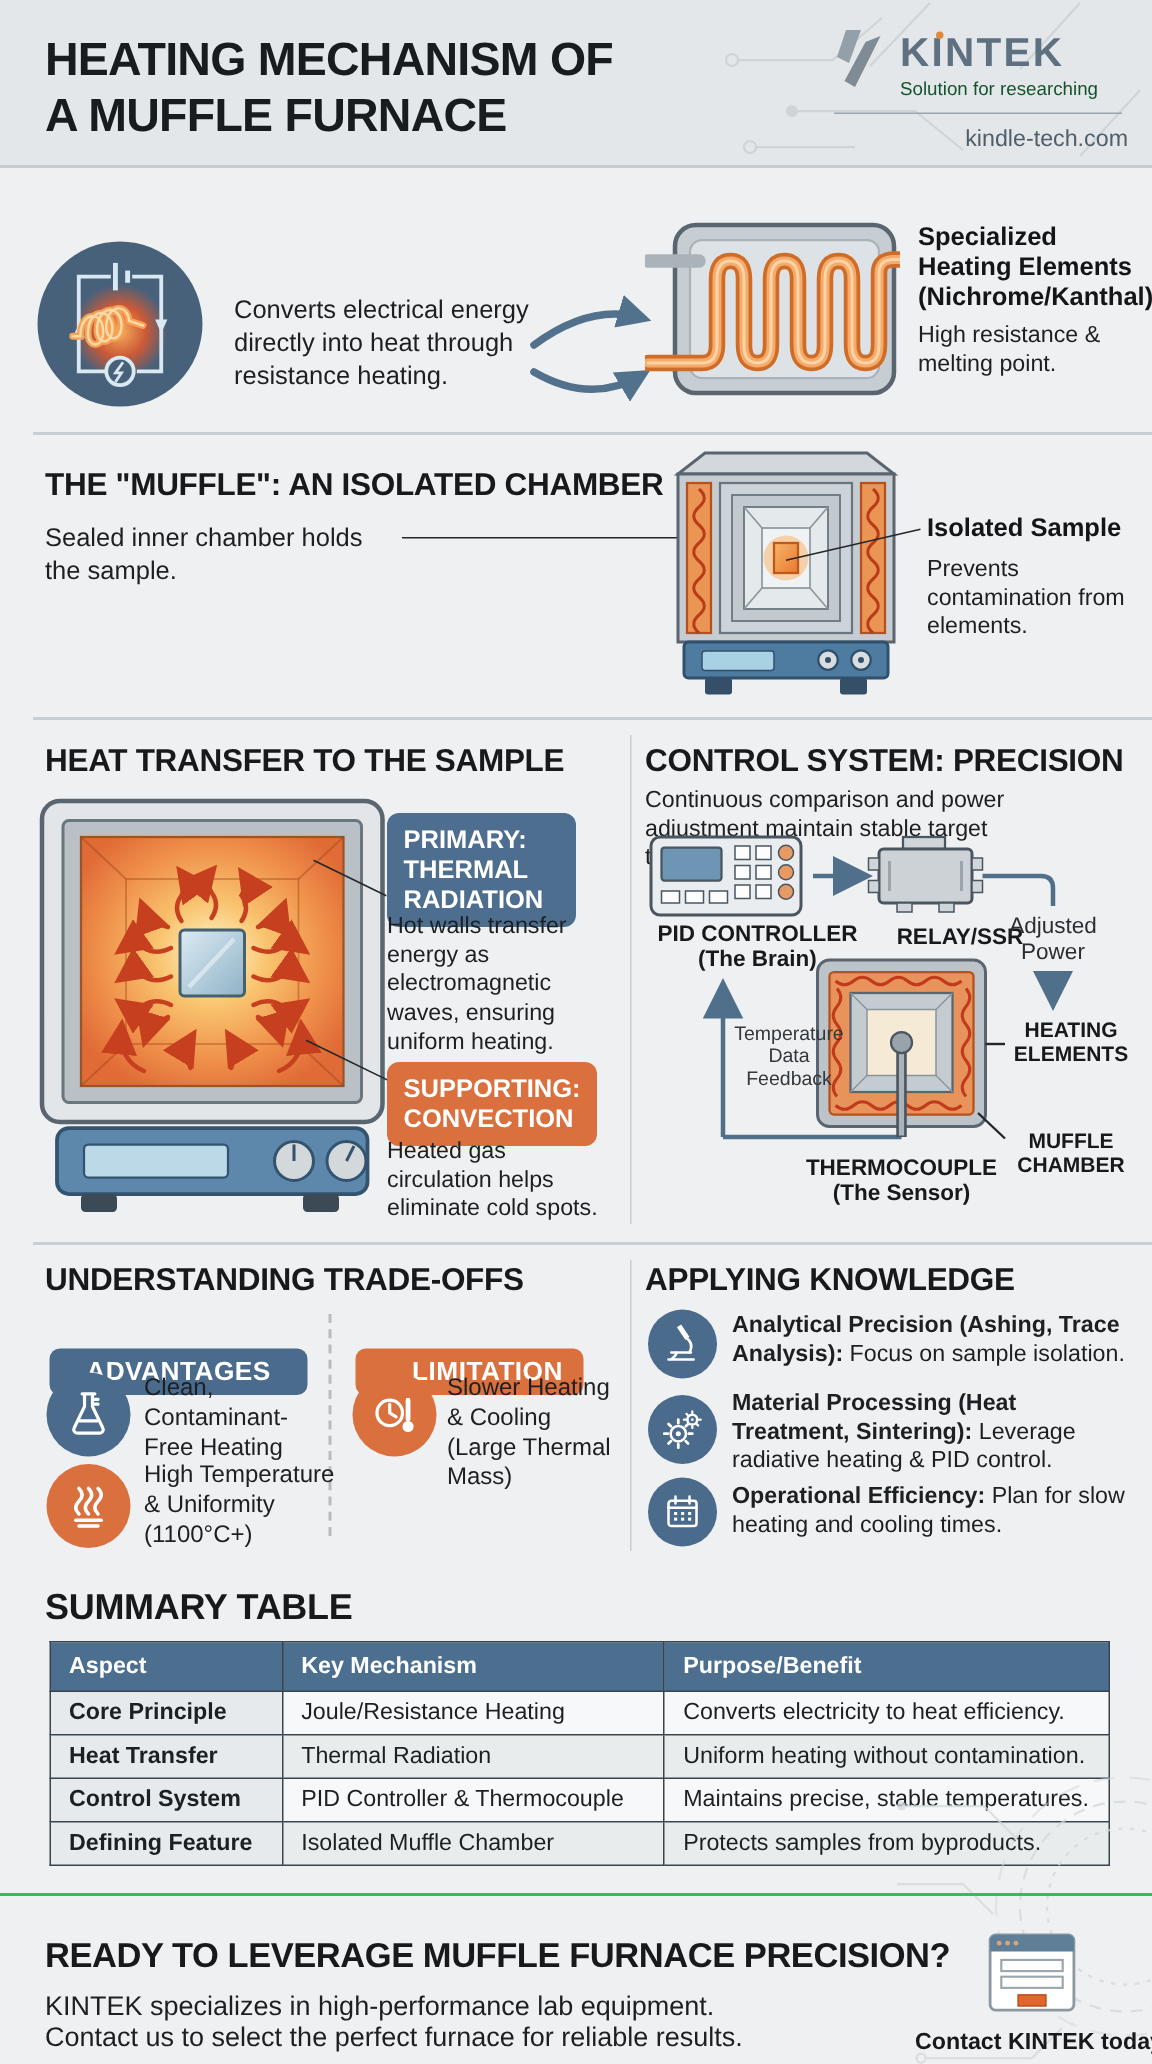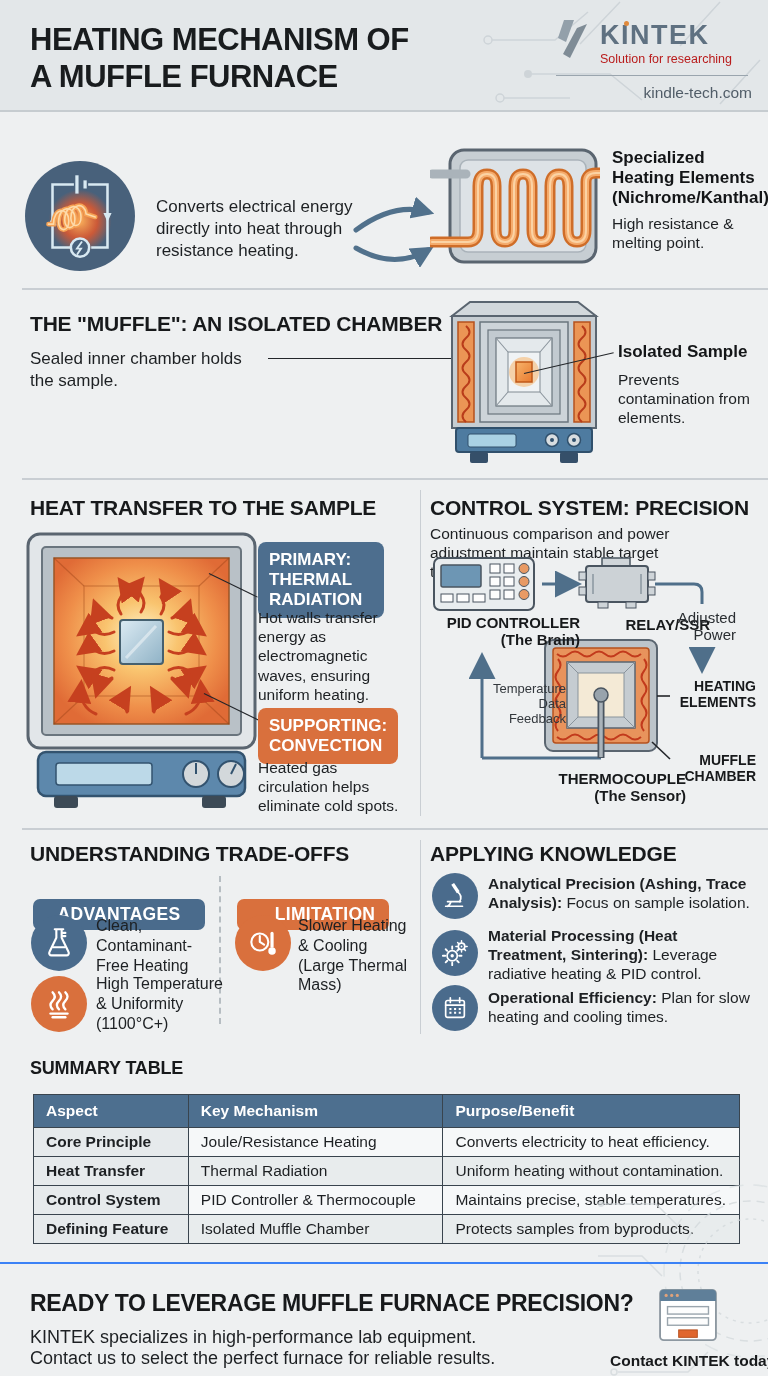--- a/index.html
+++ b/index.html
@@ -16,21 +16,21 @@
   .badge { color:#fff; font-weight:800; font-size:17px; line-height:1.18; padding:8px 11px; border-radius:8px; display:inline-block; }
   .badge.blue { background:#4d6e8e; }
   .badge.orange { background:#d9703d; }
   .pill { color:#fff; font-weight:800; font-size:17.5px; text-align:center; border-radius:7px; padding:5px 0; letter-spacing:.3px;margin-top:23px; }
   .pill.blue { background:#4a6b8c; }
   .pill.orange { background:#d9703d;padding-left:24px; }
   .icon-circle { border-radius:50%; display:flex; align-items:center; justify-content:center; }
   .icon-circle.blue { background:#4a6b8c; }
   .icon-circle.orange { background:#d9703d; }
   .line { position:absolute; height:0; border-top:1.6px solid #23262a; transform-origin:left center; }
-  .diag-label { font-weight:800; font-size:14px; line-height:1.15; color:#17191b; text-align:right; }
+  .diag-label { font-weight:800; font-size:14px; line-height:1.15; color:#17191b; text-align:center; }
   .diag-label.soft { font-weight:400; font-size:15px; color:#2a2e32; }
   .diag-label.tiny { font-weight:400; font-size:13px; color:#33383d; }
   table.summary { border-collapse:collapse; width:707px; background:#f6f8f9; }
   table.summary th { background:#4d6f8f; color:#fff; font-size:15.5px; font-weight:700; text-align:left; padding:7px 12px; border:1.4px solid #39444e; }
   table.summary td { font-size:15.5px; padding:5px 12px; border:1.4px solid #39444e; }
   table.summary tr:nth-child(even) td { background:#e8eced; }
   table.summary tr:nth-child(odd) td { background:#f6f8f9; }
   table.summary td.aspect { font-weight:800; background:#e6eaec !important; }
   .lead { font-weight:800; }
   .deco { opacity:.75; }
@@ -60,21 +60,21 @@
       <div style="display:flex;align-items:flex-end;">
         <svg width="36" height="48" viewBox="0 0 36 48" style="margin-right:8px;">
           <polygon points="8,2 18,2 10,24 2,20" fill="#93a0aa"></polygon>
           <polygon points="21,10 31,6 14,40 7,36" fill="#7f8c96"></polygon>
         </svg>
         <div>
           <div style="position:relative;">
             <span style="font-size:27px;font-weight:800;letter-spacing:1.5px;color:#5f7181;">KINTEK</span>
             <span style="position:absolute;left:24px;top:1px;width:5px;height:5px;border-radius:50%;background:#e08a3c;"></span>
           </div>
-          <div style="font-size:12.5px;color:#b91c1c;margin-top:1px;">Solution for researching</div>
+          <div style="font-size:12.5px;color:#14532d;margin-top:1px;">Solution for researching</div>
         </div>
       </div>
       <div style="border-top:1px solid #9aa5ae;margin-top:9px;width:192px;"></div>
       <div style="font-size:15.5px;color:#515d68;text-align:right;margin-top:8px;">kindle-tech.com</div>
     </div>
   </div>
 
   <div class="abs" style="left:0;top:112px;width:768px;height:176px;">
     <svg class="abs" style="left:24px;top:48px;" width="112" height="112" viewBox="0 0 110 110">
       <defs>
@@ -406,21 +406,21 @@
             <rect x="19" y="19" width="2.2" height="2.2"></rect>
         </g>
       </svg>
     </div>
     <div class="abs small-text" style="left:488px;top:158px;width:268px;">
       <span class="lead">Operational Efficiency:</span><span> Plan for slow heating and cooling times.</span>
     </div>
   </div>
 
   <div class="abs" style="left:0;top:1044px;width:768px;height:214px;">
-    <div class="abs sec-heading" style="left:30px;top:14px;font-size:18px;">SUMMARY TABLE</div>
+    <div class="abs sec-heading" style="left:30px;top:14px;font-size:24px;">SUMMARY TABLE</div>
     <table class="summary abs" style="left:33px;top:50px;">
       <colgroup>
           <col style="width:155px;">
           <col style="width:255px;">
           <col style="width:297px;">
         </colgroup>
       <thead>
         <tr>
           <th>Aspect</th>
           <th>Key Mechanism</th>
@@ -458,21 +458,21 @@
       <circle cx="152" cy="95" r="52" stroke-dasharray="3 5"></circle>
       <circle cx="152" cy="95" r="86" stroke-dasharray="14 10" opacity=".7"></circle>
       <path d="M6 28 H58 L80 50"></path>
         <circle cx="3" cy="28" r="3" fill="#d2d8db" stroke="none"></circle>
       <path d="M0 80 H44 L64 100"></path>
       <path d="M20 196 H90 L110 176"></path>
         <circle cx="16" cy="196" r="3"></circle>
     </g>
   </svg>
 
-  <div class="abs" style="left:0;top:1262px;width:768px;height:114px;border-top:2px solid #3b82f6;">
+  <div class="abs" style="left:0;top:1262px;width:768px;height:114px;border-top:2px solid #22c55e;">
     <div class="abs" style="left:30px;top:26px;font-size:23px;font-weight:800;letter-spacing:-0.3px;color:#17191b;white-space:nowrap;">READY TO LEVERAGE MUFFLE FURNACE PRECISION?</div>
     <div class="abs" style="left:30px;top:63px;font-size:18px;color:#1d2023;">KINTEK specializes in high-performance lab equipment.</div>
     <div class="abs" style="left:30px;top:84px;font-size:18px;color:#1d2023;">Contact us to select the perfect furnace for reliable results.</div>
     <div class="abs" style="left:610px;top:24px;width:155px;text-align:center;cursor:pointer;">
       <svg width="60" height="54" viewBox="0 0 64 58">
         <rect x="2" y="2" width="60" height="54" rx="4" fill="#ffffff" stroke="#8d98a1" stroke-width="2"></rect>
         <path d="M6 2 h52 a4 4 0 0 1 4 4 v8 H2 V6 a4 4 0 0 1 4 -4 z" fill="#5f7f99"></path>
         <circle cx="8.5" cy="8" r="1.7" fill="#e0a27a"></circle>
           <circle cx="14.5" cy="8" r="1.7" fill="#e0a27a"></circle>
           <circle cx="20.5" cy="8" r="1.7" fill="#e0a27a"></circle>

